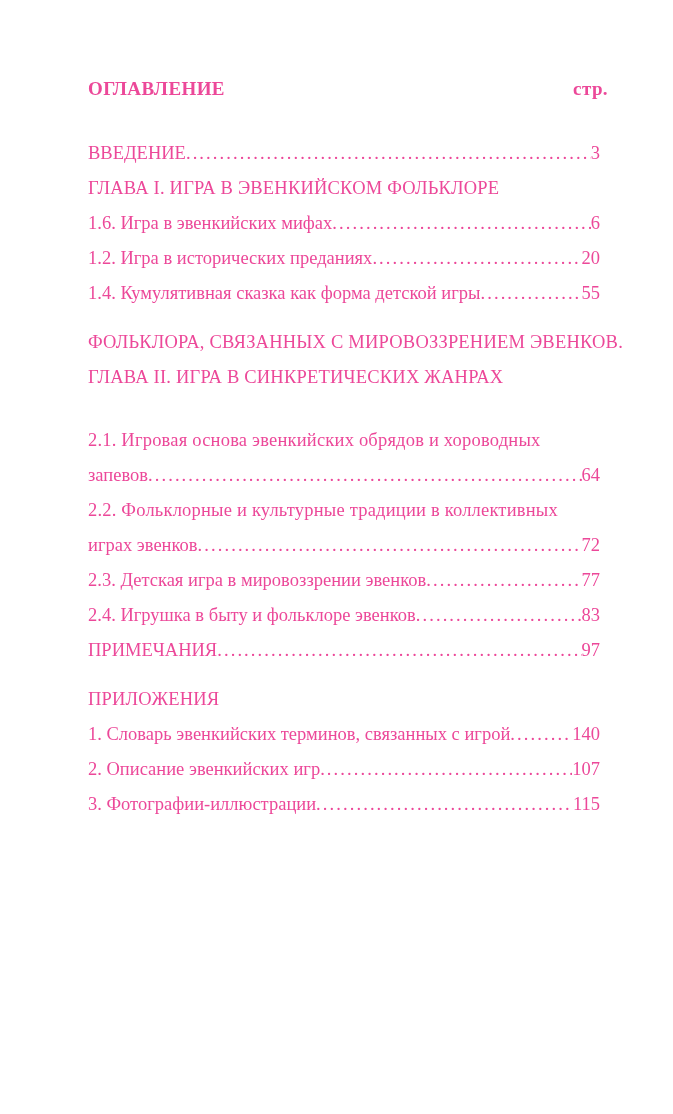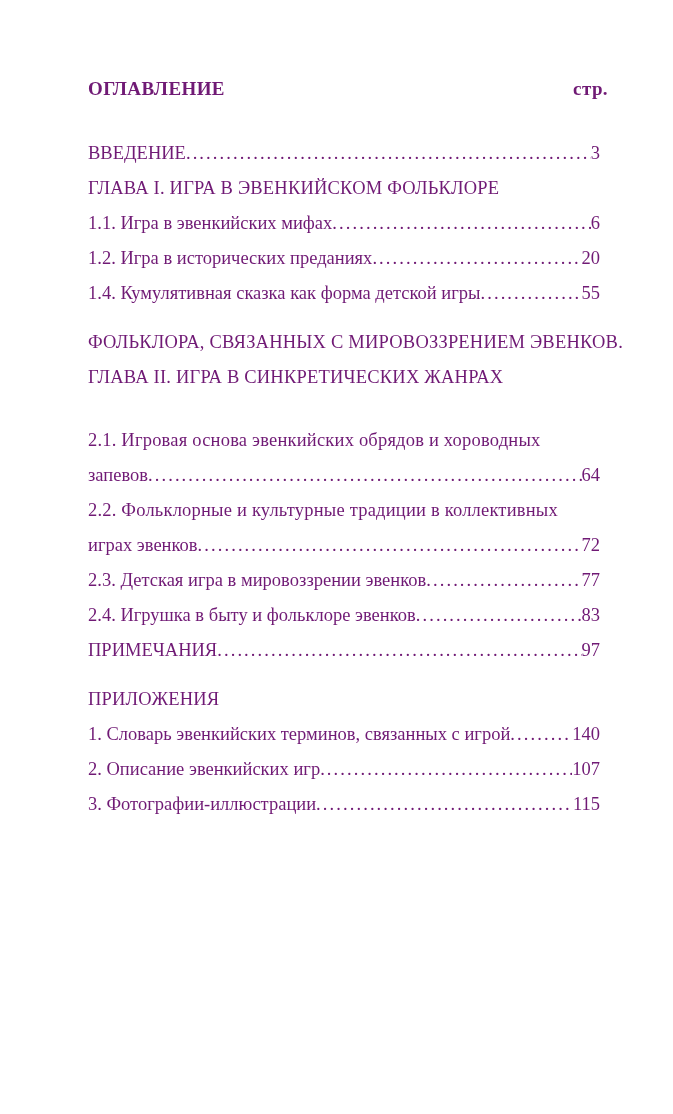--- a/index.html
+++ b/index.html
@@ -3,21 +3,21 @@
 <meta charset="utf-8">
 <style>
   * { margin: 0; padding: 0; box-sizing: border-box; }
   html, body { background: #ffffff; }
   .page {
     position: relative;
     width: 673px;
     height: 828px;
     margin: 0 auto;
     background: #ffffff;
-    color: #701a75;
+    color: #ec4899;
     font-family: "Liberation Serif", "DejaVu Serif", serif;
     font-size: 18.5px;
     overflow: hidden;
   }
   .content {
     position: absolute;
     left: 88px;
     top: 0;
     width: 512px;
   }
@@ -87,21 +87,21 @@
         <span>ВВЕДЕНИЕ</span>
         <span class="leader"></span>
         <span class="pg">3</span>
       </div>
 
       <div class="heading-line">
         <span>ГЛАВА I. ИГРА В ЭВЕНКИЙСКОМ ФОЛЬКЛОРЕ</span>
       </div>
 
       <div class="row">
-        <span>1.1. Игра в эвенкийских мифах</span>
+        <span>1.6. Игра в эвенкийских мифах</span>
         <span class="leader"></span>
         <span class="pg">6</span>
       </div>
 
       <div class="row">
         <span>1.2. Игра в исторических преданиях</span>
         <span class="leader"></span>
         <span class="pg">20</span>
       </div>
 

